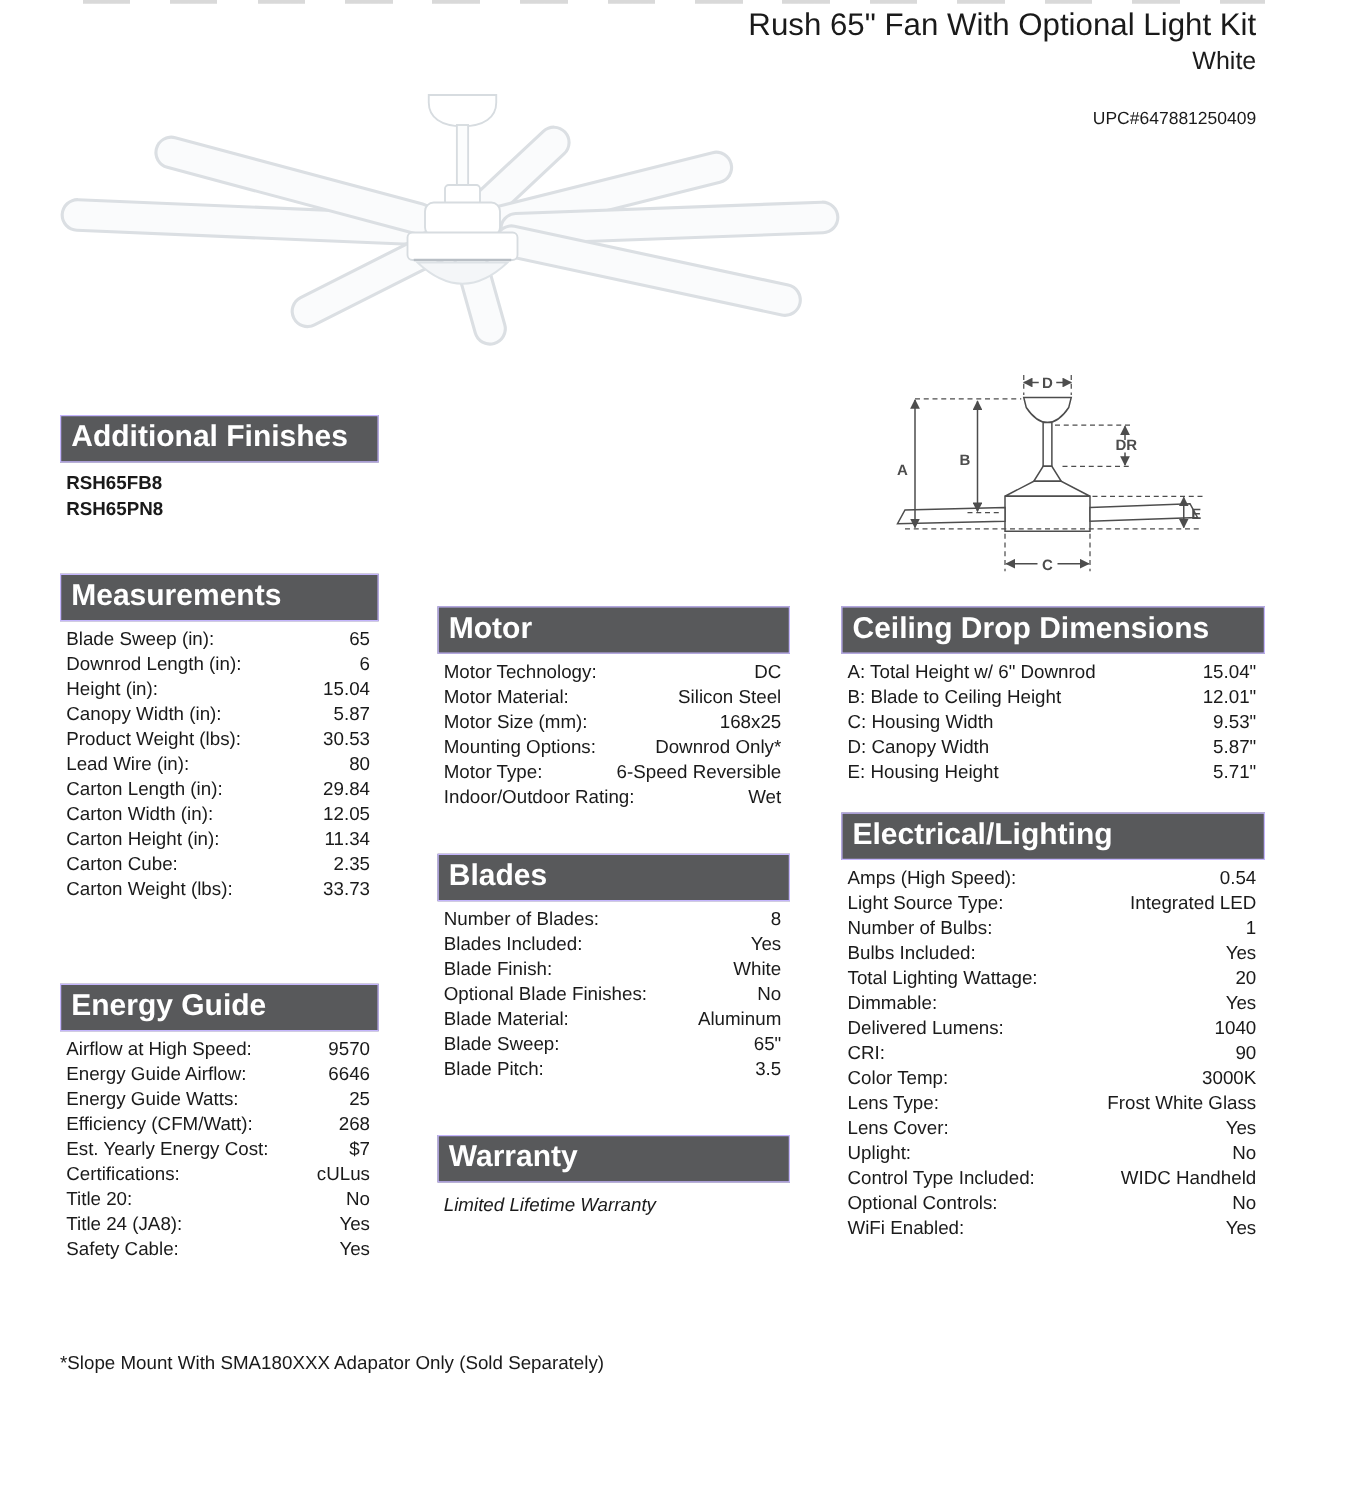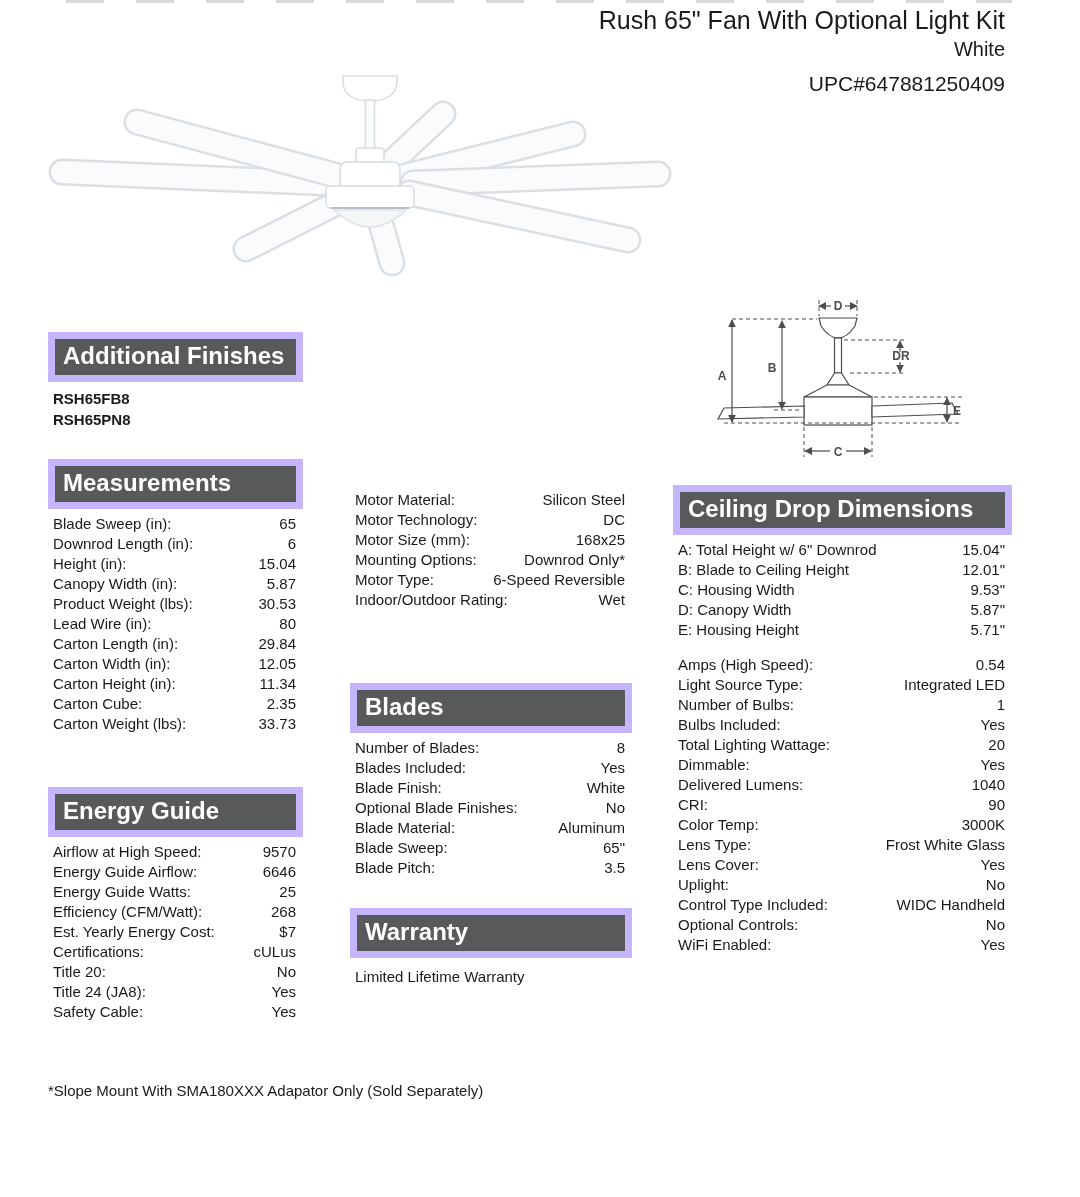--- a/index.html
+++ b/index.html
@@ -16,38 +16,38 @@
   }
   
   .top-marks{
     position:absolute;left:66px;top:0;width:946px;height:3px;
     background:repeating-linear-gradient(90deg,#d9d9d9 0 38px,transparent 38px 70px);
   }
   
   .title-block{position:absolute;top:6px;right:75px;text-align:right;}
   .title-main{font-size:25px;line-height:29px;}
   .title-finish{font-size:20px;line-height:23px;margin-top:3px;}
-  .title-upc{font-size:21px;line-height:22px;margin-top:12px;text-align:right;}
+  .title-upc{font-size:14px;line-height:22px;margin-top:22px;text-align:right;}
   
   .fan-wrap{position:absolute;left:40px;top:60px;width:660px;height:230px;}
   .diagram-wrap{position:absolute;left:710px;top:290px;width:280px;height:170px;color:var(--diagram-line);}
   
   .spec{position:absolute;}
   .sec-h{
     margin:0;background:var(--header-bg);color:var(--header-text);
     font-size:24px;font-weight:bold;line-height:28px;
-    padding:3px 8px 5px 8px;border:7px solid #c4b5fd;
+    padding:3px 8px 5px 8px;border:1px solid #c4b5fd;
   }
   .rows{padding:5px 7px 0 5px;}
   .row{display:flex;justify-content:space-between;font-size:15px;line-height:20px;}
   .row .lbl{text-align:left;white-space:nowrap;}
   .row .val{text-align:center;white-space:nowrap;}
   .finish-list{padding:6px 0 0 5px;}
   .finish-item{font-size:15px;font-weight:bold;line-height:21px;}
-  .warranty-text{padding:9px 0 0 5px;font-size:15px;line-height:19px;}
+  .warranty-text{padding:9px 0 0 5px;font-size:15px;line-height:19px;font-style:italic;}
   .footnote{position:absolute;left:48px;top:1041px;font-size:15px;line-height:19px;margin-top:40px;}
   
   #sec-finishes{left:48px;top:332px;width:255px;}
   #sec-measurements{left:48px;top:459px;width:255px;}
   #sec-energy{left:48px;top:787px;width:255px;}
   #sec-motor{left:350px;top:485px;width:282px;}
   #sec-blades{left:350px;top:683px;width:282px;}
   #sec-warranty{left:350px;top:908px;width:282px;}
   #sec-ceiling{left:673px;top:485px;width:339px;}
   #sec-electrical{left:673px;top:650px;width:339px;}
@@ -264,30 +264,31 @@
         </div>
 
         <div class="row">
           <span class="lbl">Safety Cable:</span>
           <span class="val">Yes</span>
         </div>
       </div>
   </section>
 
   <section class="spec" id="sec-motor">
-    <div class="rows">
+    <h2 class="sec-h">Motor</h2>
+    <div class="rows">
+
+        <div class="row">
+          <span class="lbl">Motor Technology:</span>
+          <span class="val">DC</span>
+        </div>
 
         <div class="row">
           <span class="lbl">Motor Material:</span>
           <span class="val">Silicon Steel</span>
-        </div>
-
-        <div class="row">
-          <span class="lbl">Motor Technology:</span>
-          <span class="val">DC</span>
         </div>
 
         <div class="row">
           <span class="lbl">Motor Size (mm):</span>
           <span class="val">168x25</span>
         </div>
 
         <div class="row">
           <span class="lbl">Mounting Options:</span>
           <span class="val">Downrod Only*</span>
@@ -376,20 +377,21 @@
         </div>
 
         <div class="row">
           <span class="lbl">E: Housing Height</span>
           <span class="val">5.71"</span>
         </div>
       </div>
   </section>
 
   <section class="spec" id="sec-electrical">
+    <h2 class="sec-h">Electrical/Lighting</h2>
     <div class="rows">
 
         <div class="row">
           <span class="lbl">Amps (High Speed):</span>
           <span class="val">0.54</span>
         </div>
 
         <div class="row">
           <span class="lbl">Light Source Type:</span>
           <span class="val">Integrated LED</span>

